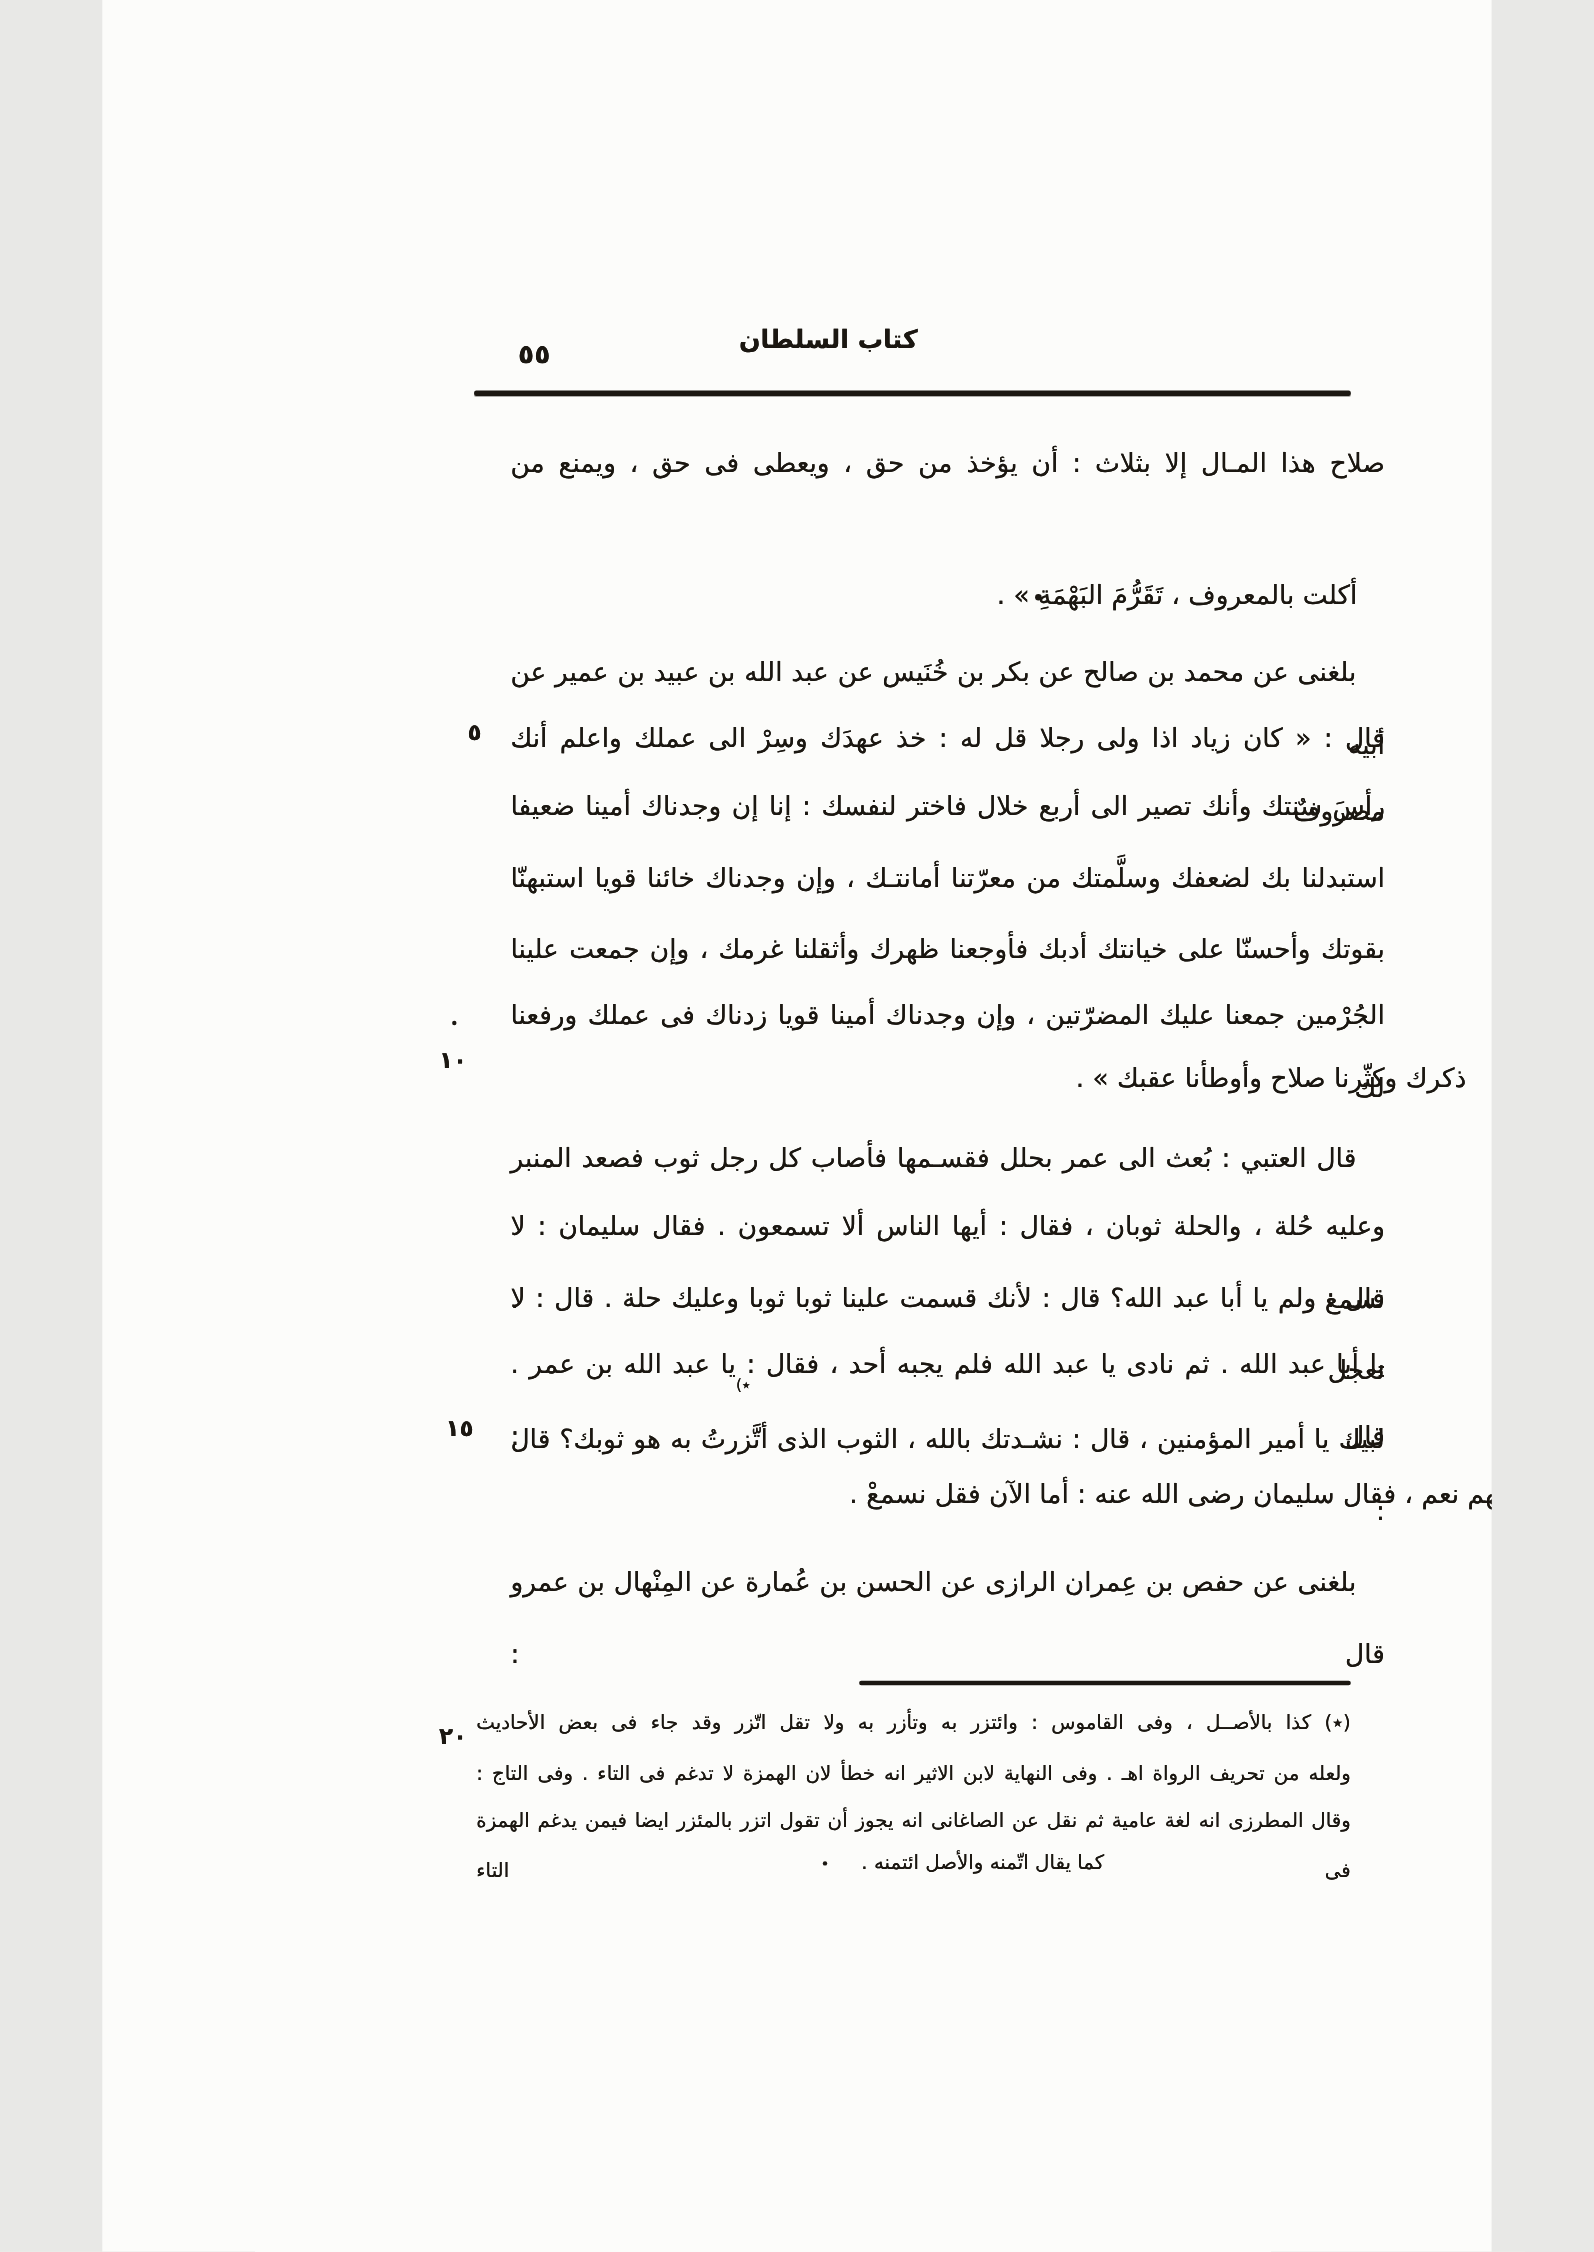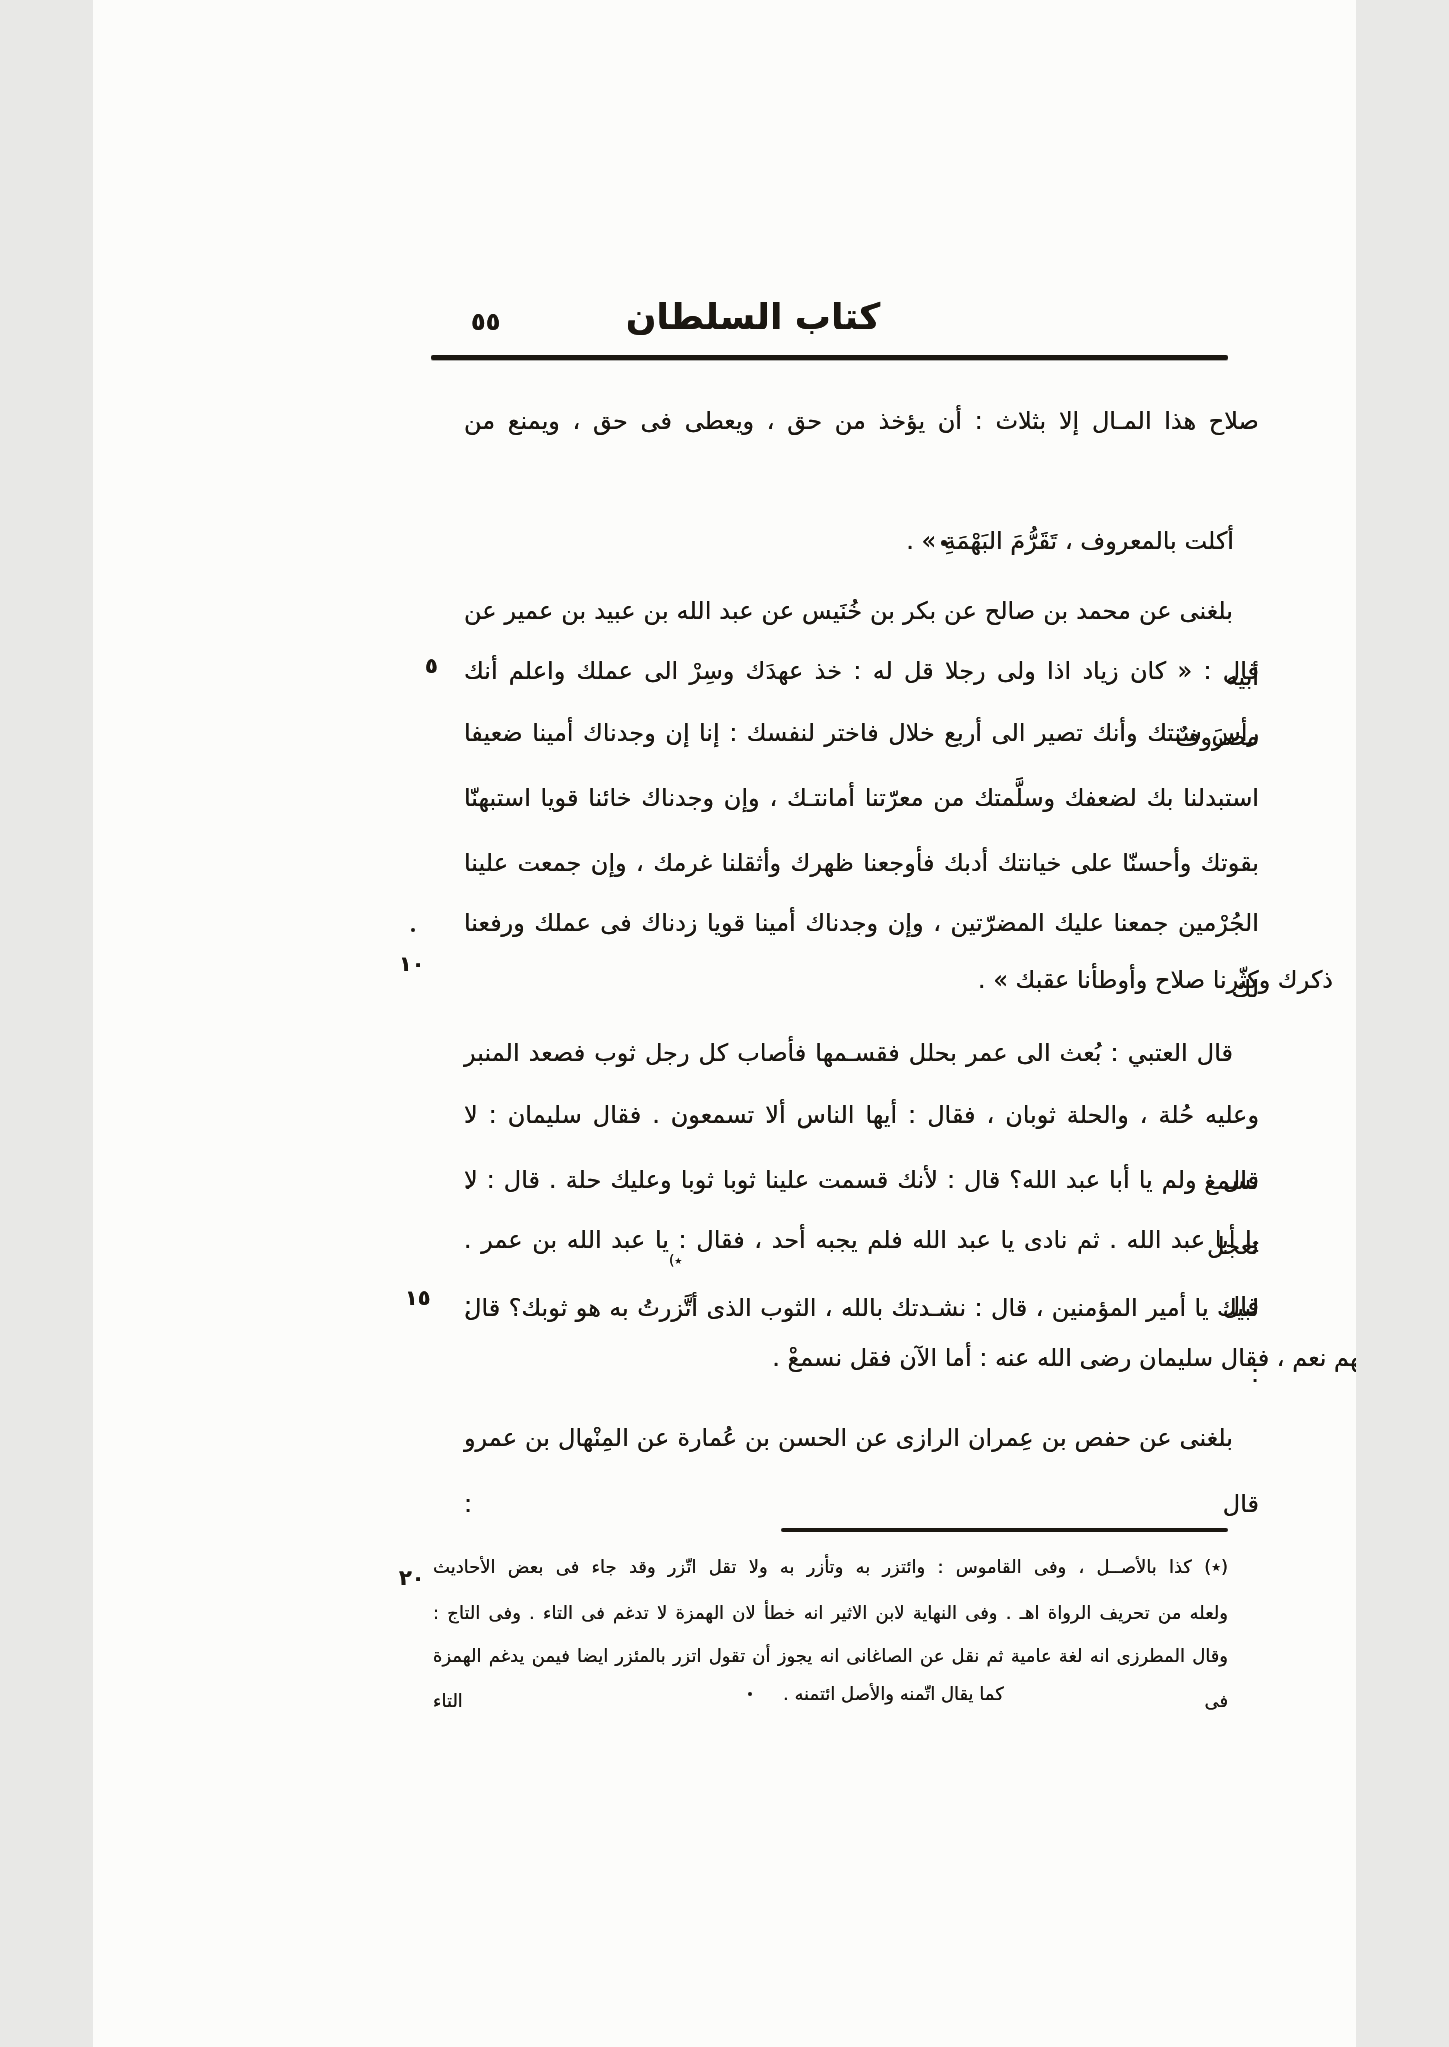--- a/index.html
+++ b/index.html
@@ -17,21 +17,21 @@
     overflow:hidden;
   }
   
   .pagenum{
     position:absolute;top:308px;left:378px;
     font-size:24px;font-weight:bold;
     text-shadow:0 0 .5px currentColor;
   }
   .title{
     position:absolute;top:296px;left:500px;width:320px;
-    text-align:center;font-size:36px;font-weight:bold;
+    text-align:center;font-size:23px;font-weight:bold;
     text-shadow:0 0 .6px currentColor;
   }
   .rule{
     position:absolute;top:355px;left:338px;width:797px;height:5px;
     background:var(--ink);border-radius:2px;
     box-shadow:0 1px 0 rgba(27,23,17,.35);
   }
   
   .bl{
     position:absolute;left:340px;width:795px;height:66px;

